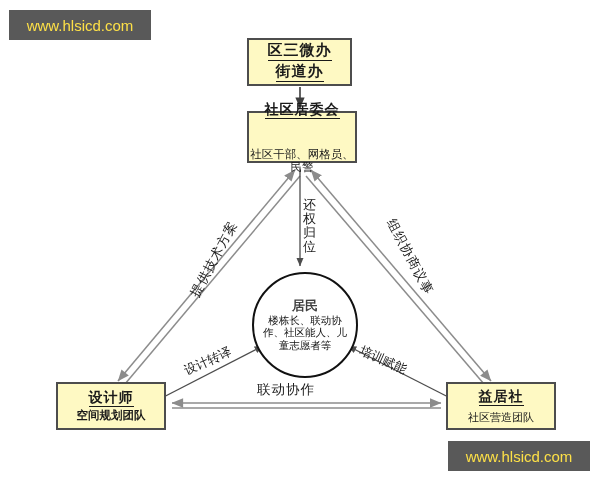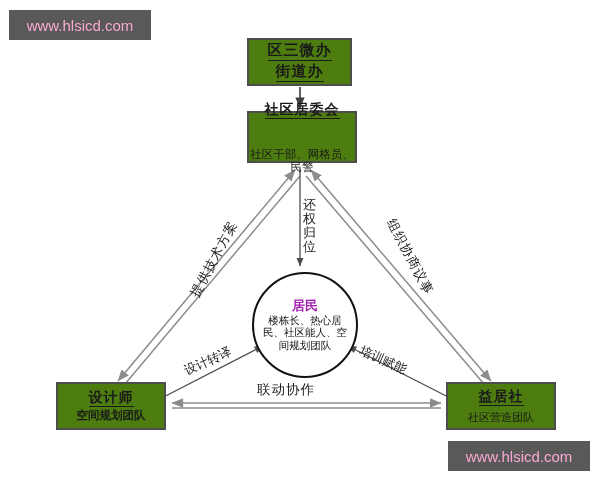--- a/index.html
+++ b/index.html
@@ -21,21 +21,21 @@
     position: absolute;
     left: 0;
     top: 0;
     width: 600px;
     height: 480px;
   }
   
   .node-box {
     position: absolute;
     box-sizing: border-box;
-    background: #4d7c0f;
+    background: #fef9c3;
     border: 2px solid #4d4d4d;
     display: flex;
     flex-direction: column;
     align-items: center;
     justify-content: center;
     text-align: center;
     color: #1a1a1a;
     z-index: 5;
   }
   .node-title {
@@ -111,21 +111,21 @@
     flex-direction: column;
     align-items: center;
     justify-content: center;
     text-align: center;
     z-index: 5;
     box-sizing: border-box;
   }
   #circle-residents .circle-title {
     font-size: 13px;
     font-weight: bold;
-    color: #a21caf;
+    color: #404040;
     line-height: 1.1;
     margin-bottom: 1px;
   }
   #circle-residents .circle-sub {
     font-size: 10.5px;
     color: #111111;
     line-height: 1.18;
     width: 88px;
     word-break: break-all;
   }
@@ -188,21 +188,21 @@
     top: 370px;
     font-size: 13.5px;
     letter-spacing: 1px;
     margin-top: 11px;
   }
 
   
   .watermark {
     position: absolute;
     background: #595959;
-    color: #f9a8d4;
+    color: #fde047;
     font-family: "Liberation Sans", sans-serif;
     display: flex;
     align-items: center;
     justify-content: center;
     z-index: 10;
   }
   #watermark-top {
     left: 9px;
     top: 10px;
     width: 142px;
@@ -271,21 +271,21 @@
     <div class="node-sub">空间规划团队</div>
   </div>
 
   <div class="node-box" id="box-socialorg">
     <div class="node-title underlined">益居社</div>
     <div class="node-sub">社区营造团队</div>
   </div>
 
   <div id="circle-residents">
     <div class="circle-title">居民</div>
-    <div class="circle-sub">楼栋长、热心居民、社区能人、空间规划团队</div>
+    <div class="circle-sub">楼栋长、联动协作、社区能人、儿童志愿者等</div>
   </div>
 
   <div class="edge-label" id="label-tech">提供技术方案</div>
 
   <div class="edge-label" id="label-negotiation">组织协商议事</div>
 
   <div class="edge-label" id="label-devolve">
     <span>还</span>
     <span>权</span>
     <span>归</span>

